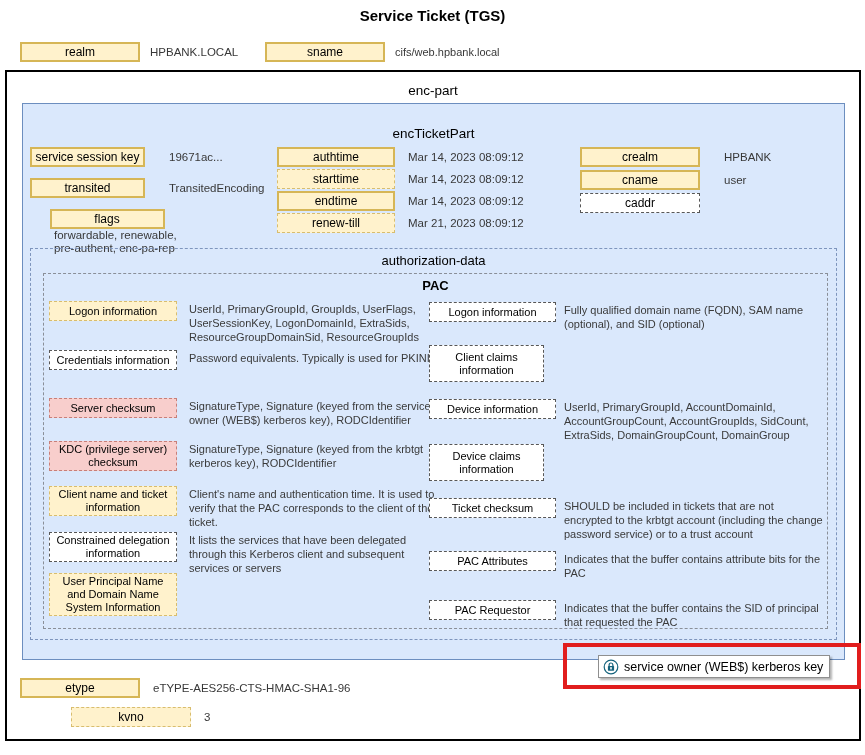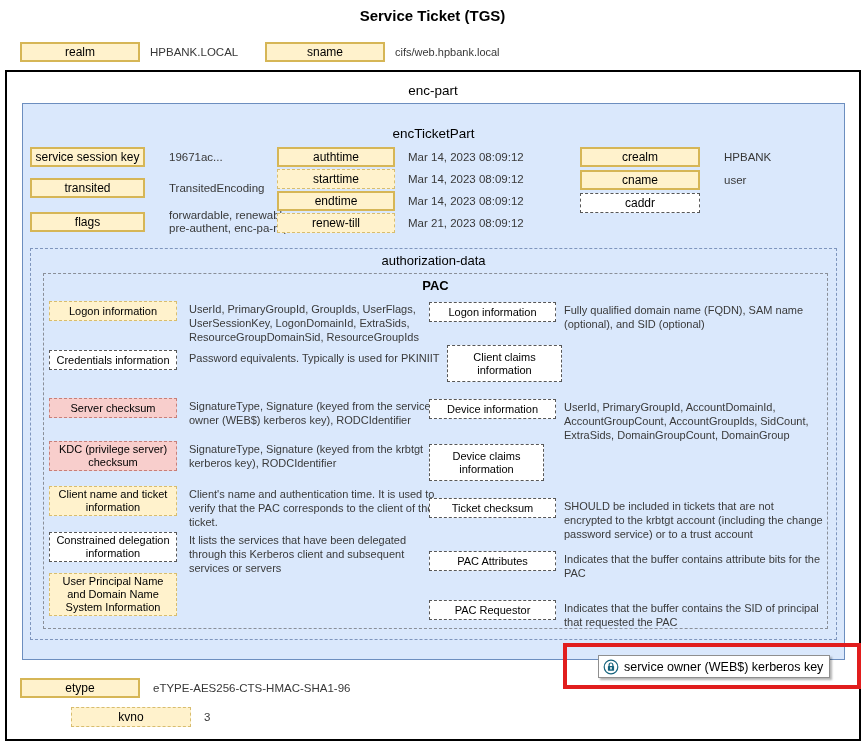--- a/index.html
+++ b/index.html
@@ -73,21 +73,21 @@
           <span>service session key</span>
         </div>
       <div class="val">19671ac...</div>
     </div>
     <div class="frow" style="left:7px;top:74px;">
       <div class="fbox solid-yellow" style="width:115px;">
           <span>transited</span>
         </div>
       <div class="val">TransitedEncoding</div>
     </div>
-    <div class="frow" style="left:7px;top:105px;">
+    <div class="frow" style="left:7px;top:105px;flex-direction:column;">
       <div class="fbox solid-yellow" style="width:115px;">
           <span>flags</span>
         </div>
       <div class="val" style="width:130px;">forwardable, renewable, pre-authent, enc-pa-rep</div>
     </div>
 
     <div class="frow" style="left:254px;top:43px;">
       <div class="fbox solid-yellow" style="width:118px;">
           <span>authtime</span>
         </div>
@@ -178,21 +178,21 @@
             </div>
           <div class="pdesc"></div>
         </div>
 
         <div class="pac-item r" style="left:385px;top:28px;">
           <div class="pbox dashed-white">
               <span>Logon information</span>
             </div>
           <div class="pdesc">Fully qualified domain name (FQDN), SAM name (optional), and SID (optional)</div>
         </div>
-        <div class="pac-item r" style="left:403px;top:71px;">
+        <div class="pac-item r" style="left:385px;top:71px;">
           <div class="pbox dashed-white" style="min-height:37px;width:115px;">
               <span>Client claims information</span>
             </div>
           <div class="pdesc"></div>
         </div>
         <div class="pac-item r" style="left:385px;top:125px;">
           <div class="pbox dashed-white">
               <span>Device information</span>
             </div>
           <div class="pdesc">UserId, PrimaryGroupId, AccountDomainId, AccountGroupCount, AccountGroupIds, SidCount, ExtraSids, DomainGroupCount, DomainGroup</div>

